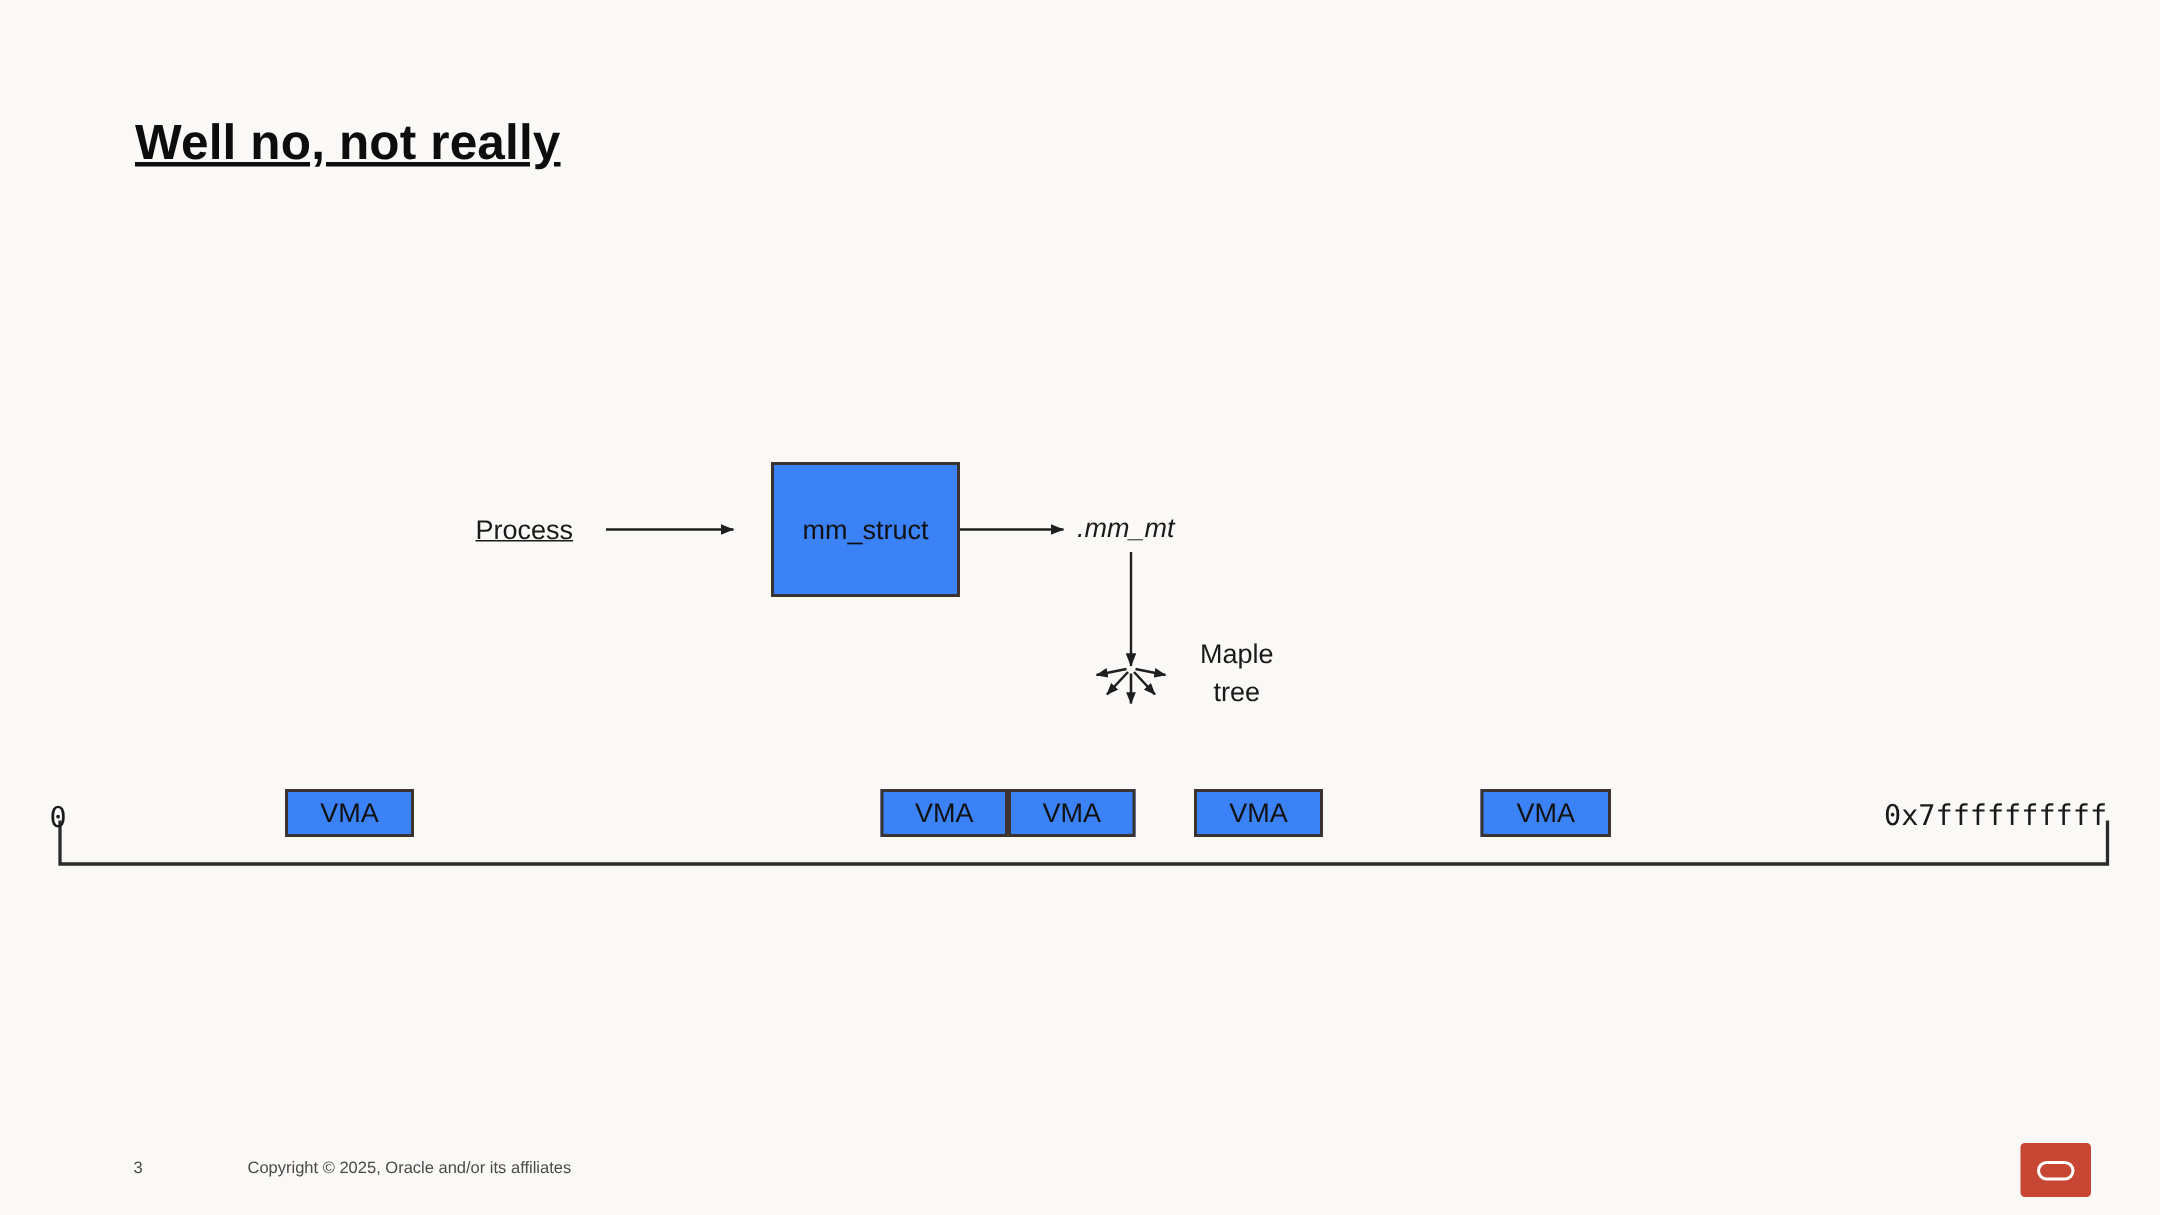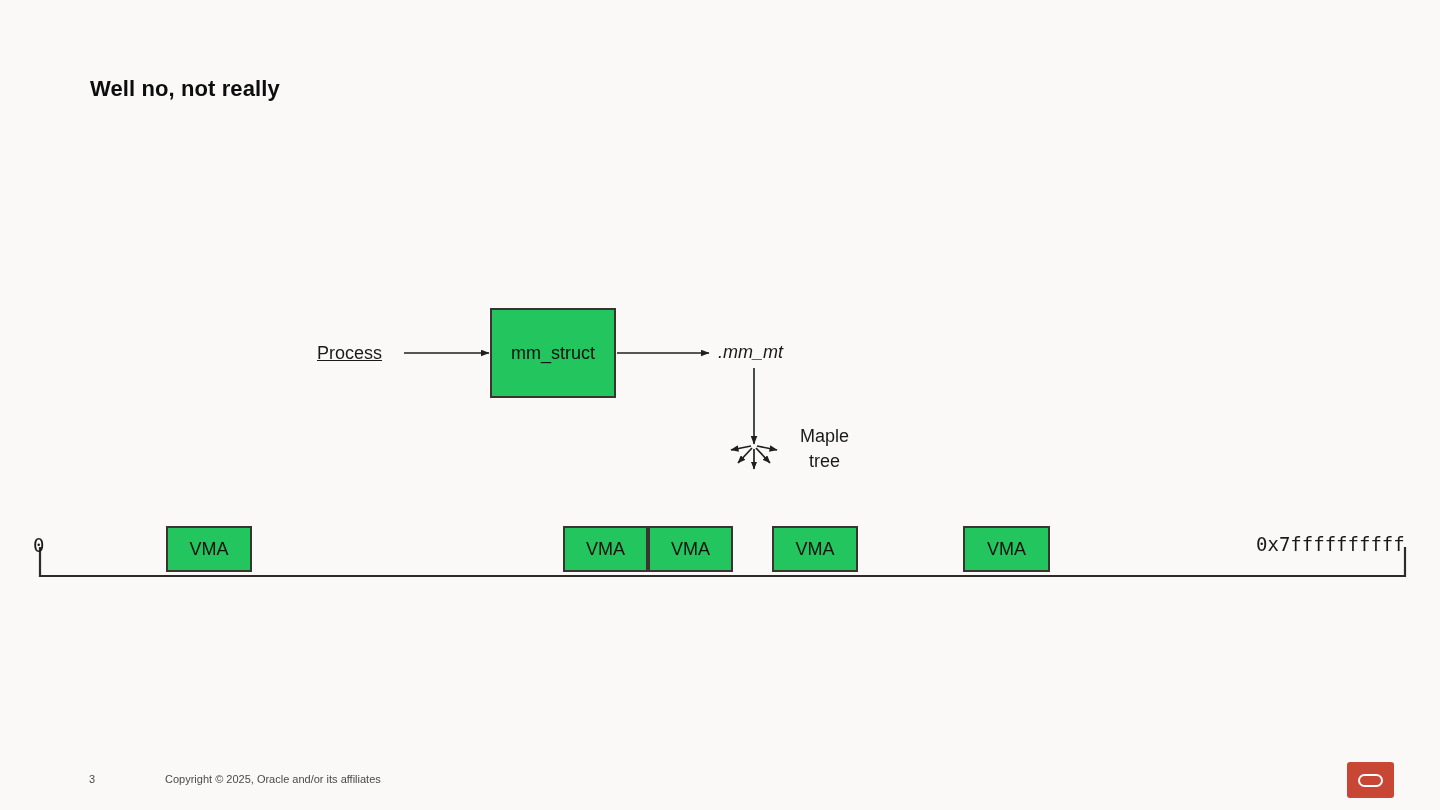--- a/index.html
+++ b/index.html
@@ -20,25 +20,26 @@
     inset: 0;
     width: 1440px;
     height: 810px;
   }
 
   
   .slide-title {
     position: absolute;
     left: 90px;
     top: 76px;
-    font-size: 22px;
+    font-size: 33px;
     font-weight: bold;
     color: #0d0d0d;
     letter-spacing: 0.1px;
     white-space: nowrap;
+    text-decoration: underline;
   }
   .slide-subtitle {
     position: absolute;
     left: 61px;
     top: 181px;
     font-size: 30px;
     font-weight: normal;
     color: #2e2e2e;
     white-space: nowrap;
   }
@@ -59,37 +60,38 @@
     color: #1a1a1a;
     white-space: nowrap;
   }
   .label-process   { left: 317px; top: 343px; text-decoration: underline; }
   .label-mmmt      { left: 718px; top: 342px; font-style: italic; }
   .label-maple     { left: 800px; top: 424px; text-align: center; line-height: 25px; }
 
   
   .node-box {
     position: absolute;
-    background: #22c55e;
+    background: #3b82f6;
     border: 2px solid #3a3330;
     box-sizing: border-box;
     display: flex;
     align-items: center;
     justify-content: center;
     font-size: 18px;
     color: #111111;
+    margin-left: 24px;
   }
   .mm-struct-box {
     left: 490px;
     top: 308px;
     width: 126px;
     height: 90px;
   }
   .vma-box {
-    height: 46px;
+    height: 32px;
     top: 526px;
     font-size: 18px;
   }
 
   
   .addr-label {
     position: absolute;
     font-family: "DejaVu Sans Mono", monospace;
     font-size: 19px;
     color: #1a1a1a;

